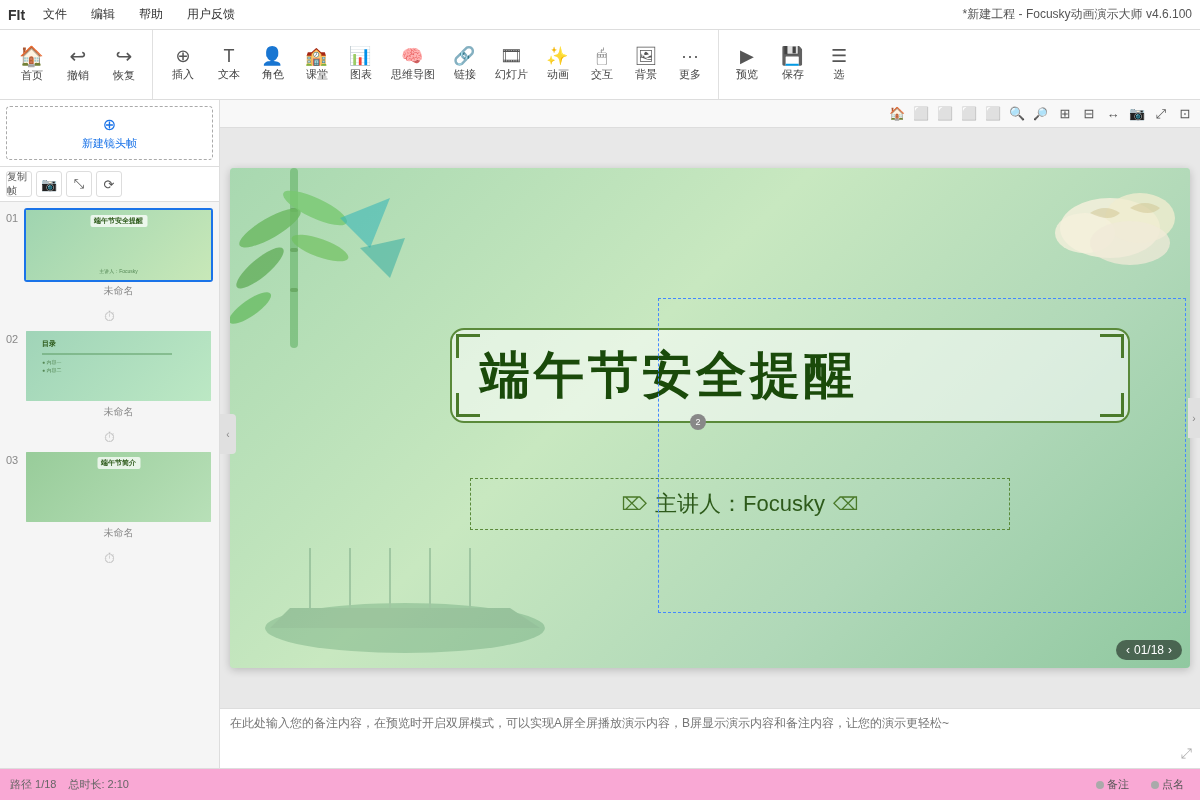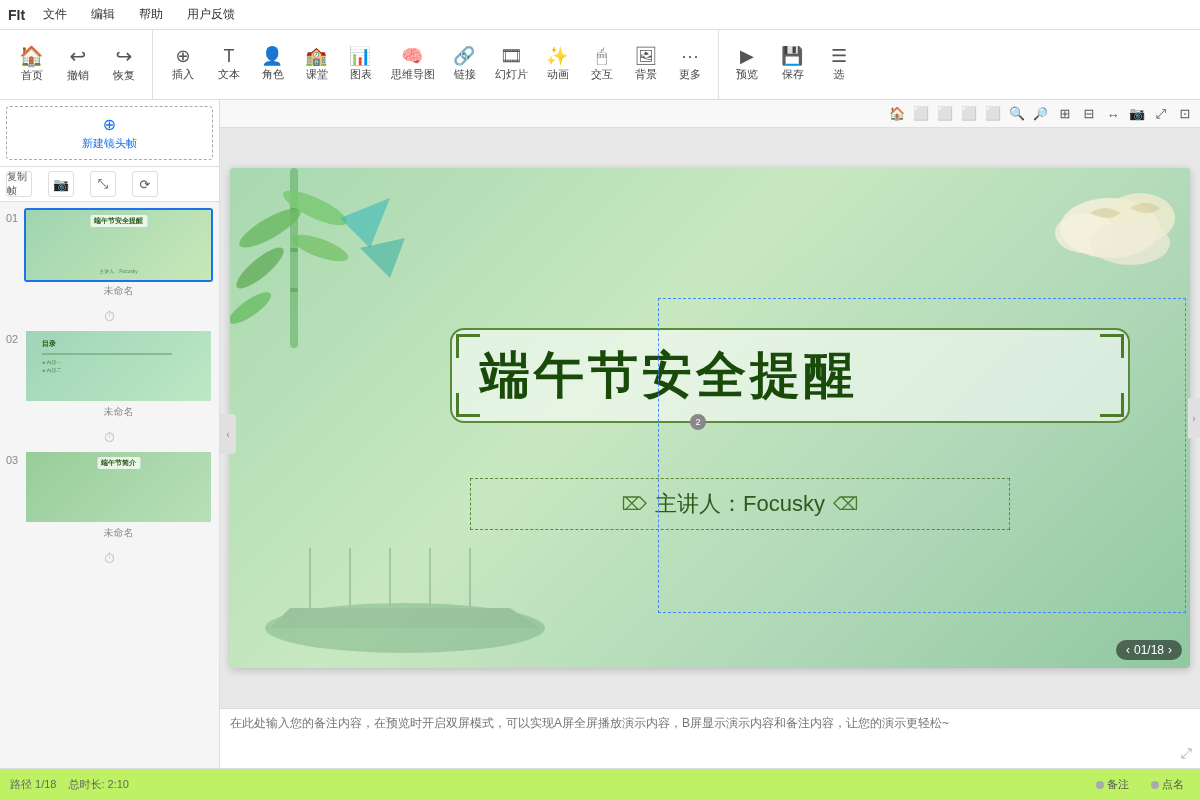--- a/index.html
+++ b/index.html
@@ -29,21 +29,21 @@
 
     
     #main { display: flex; height: calc(800px - 30px - 70px - 32px); }
 
     
     #sidebar { width: 220px; background: #f5f5f5; border-right: 1px solid #ddd; display: flex; flex-direction: column; overflow: hidden; }
     .sidebar-top { padding: 6px; border-bottom: 1px solid #ddd; background: #fff; }
     .new-frame-btn { display: flex; flex-direction: column; align-items: center; justify-content: center; border: 1px dashed #aaa; border-radius: 4px; padding: 8px; cursor: pointer; gap: 2px; }
     .new-frame-icon { font-size: 16px; color: #1a73e8; }
     .new-frame-label { font-size: 11px; color: #1a73e8; }
-    .sidebar-tools { display: flex; align-items: center; gap: 16px; padding: 4px 6px; border-bottom: 1px solid #ddd; background: #fff; }
+    .sidebar-tools { display: flex; align-items: center; gap: 4px; padding: 4px 6px; border-bottom: 1px solid #ddd; background: #fff; }
     .side-tool { width: 26px; height: 26px; display: flex; align-items: center; justify-content: center; cursor: pointer; border-radius: 3px; border: 1px solid #ddd; font-size: 13px; color: #555; }
     .sidebar-scroll { flex: 1; overflow-y: auto; padding: 6px; }
     .slide-item { display: flex; align-items: flex-start; margin-bottom: 6px; }
     .slide-num { font-size: 11px; color: #888; min-width: 18px; padding-top: 4px; }
     .slide-thumb { flex: 1; border-radius: 3px; overflow: hidden; cursor: pointer; border: 2px solid transparent; }
     .slide-thumb.active { border-color: #1a73e8; }
     .slide-name { font-size: 10px; color: #888; text-align: center; margin-top: 2px; padding-bottom: 2px; }
     .slide-separator { display: flex; justify-content: center; align-items: center; padding: 2px 0 4px; }
 
     
@@ -55,21 +55,21 @@
     
     
     .slide-bg { position: absolute; inset: 0; background: linear-gradient(135deg, #a8d8b0 0%, #c8e8c0 40%, #b0d8b8 70%, #90c8a0 100%); }
     
     
     #notes-area { height: 60px; background: #fff; border-top: 1px solid #ddd; padding: 6px 10px; position: relative; }
     .notes-input { width: 100%; height: 100%; border: none; outline: none; resize: none; font-size: 12px; color: #999; font-family: inherit; }
     .notes-expand { position: absolute; bottom: 6px; right: 8px; font-size: 14px; color: #aaa; cursor: pointer; }
 
     
-    #statusbar { height: 32px; background: #bef264; border-top: 1px solid #ddd; display: flex; align-items: center; justify-content: space-between; padding: 0 10px; }
+    #statusbar { height: 32px; background: #f9a8d4; border-top: 1px solid #ddd; display: flex; align-items: center; justify-content: space-between; padding: 0 10px; }
     .status-left { display: flex; gap: 12px; align-items: center; }
     .status-text { font-size: 11px; color: #666; }
     .status-right { display: flex; gap: 10px; align-items: center; }
     .status-btn { font-size: 11px; color: #555; cursor: pointer; display: flex; align-items: center; gap: 3px; padding: 2px 6px; border-radius: 3px; }
     .status-dot { width: 8px; height: 8px; border-radius: 50%; background: #aaa; display: inline-block; }
 
     
     .sidebar-collapse { position: absolute; left: 220px; top: 50%; transform: translateY(-50%); width: 16px; height: 40px; background: #e0e0e0; display: flex; align-items: center; justify-content: center; cursor: pointer; border-radius: 0 4px 4px 0; z-index: 10; font-size: 10px; color: #888; }
 
     
@@ -85,20 +85,21 @@
 <div id="titlebar">
   <div class="title-left">
     <div class="title-logo">FIt</div>
     <div class="title-menu">
       <span>文件</span>
       <span>编辑</span>
       <span>帮助</span>
       <span>用户反馈</span>
     </div>
   </div>
+  <div class="title-center">*新建工程 - Focusky动画演示大师 v4.6.100</div>
 </div>
 
 <div id="toolbar">
   <div class="toolbar-group">
     <div class="tool-btn active">
       <span class="tool-icon">🏠</span>
       <span class="tool-label">首页</span>
     </div>
     <div class="tool-btn">
       <span class="tool-icon">↩</span>

